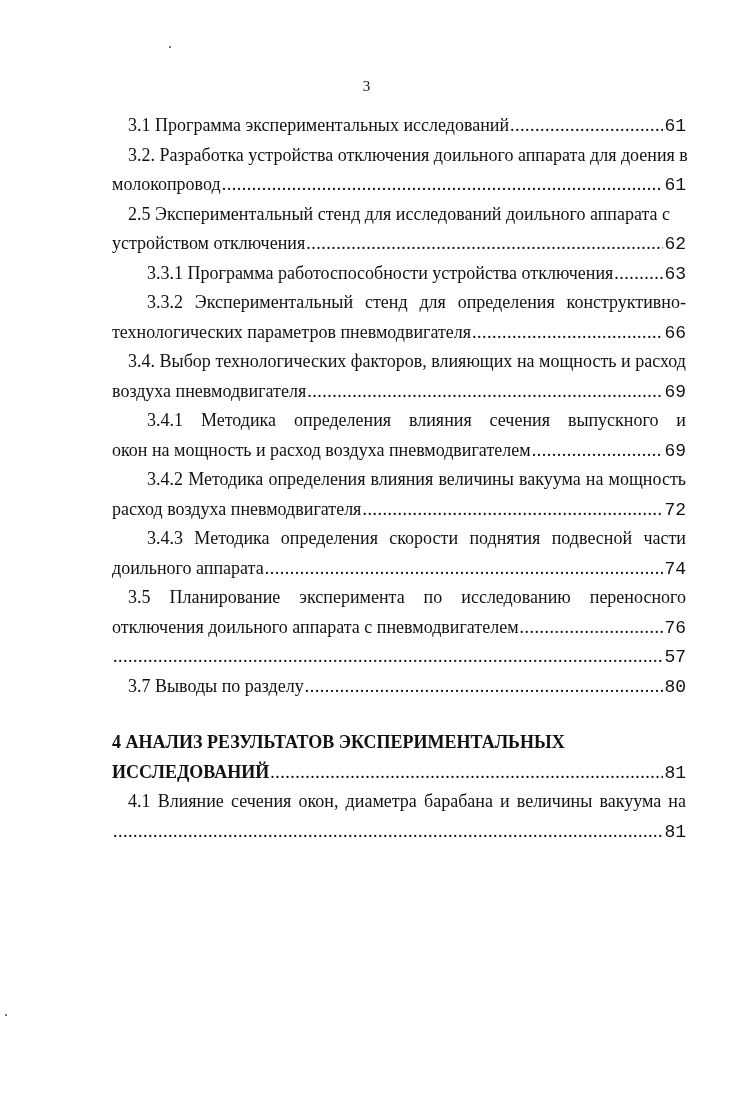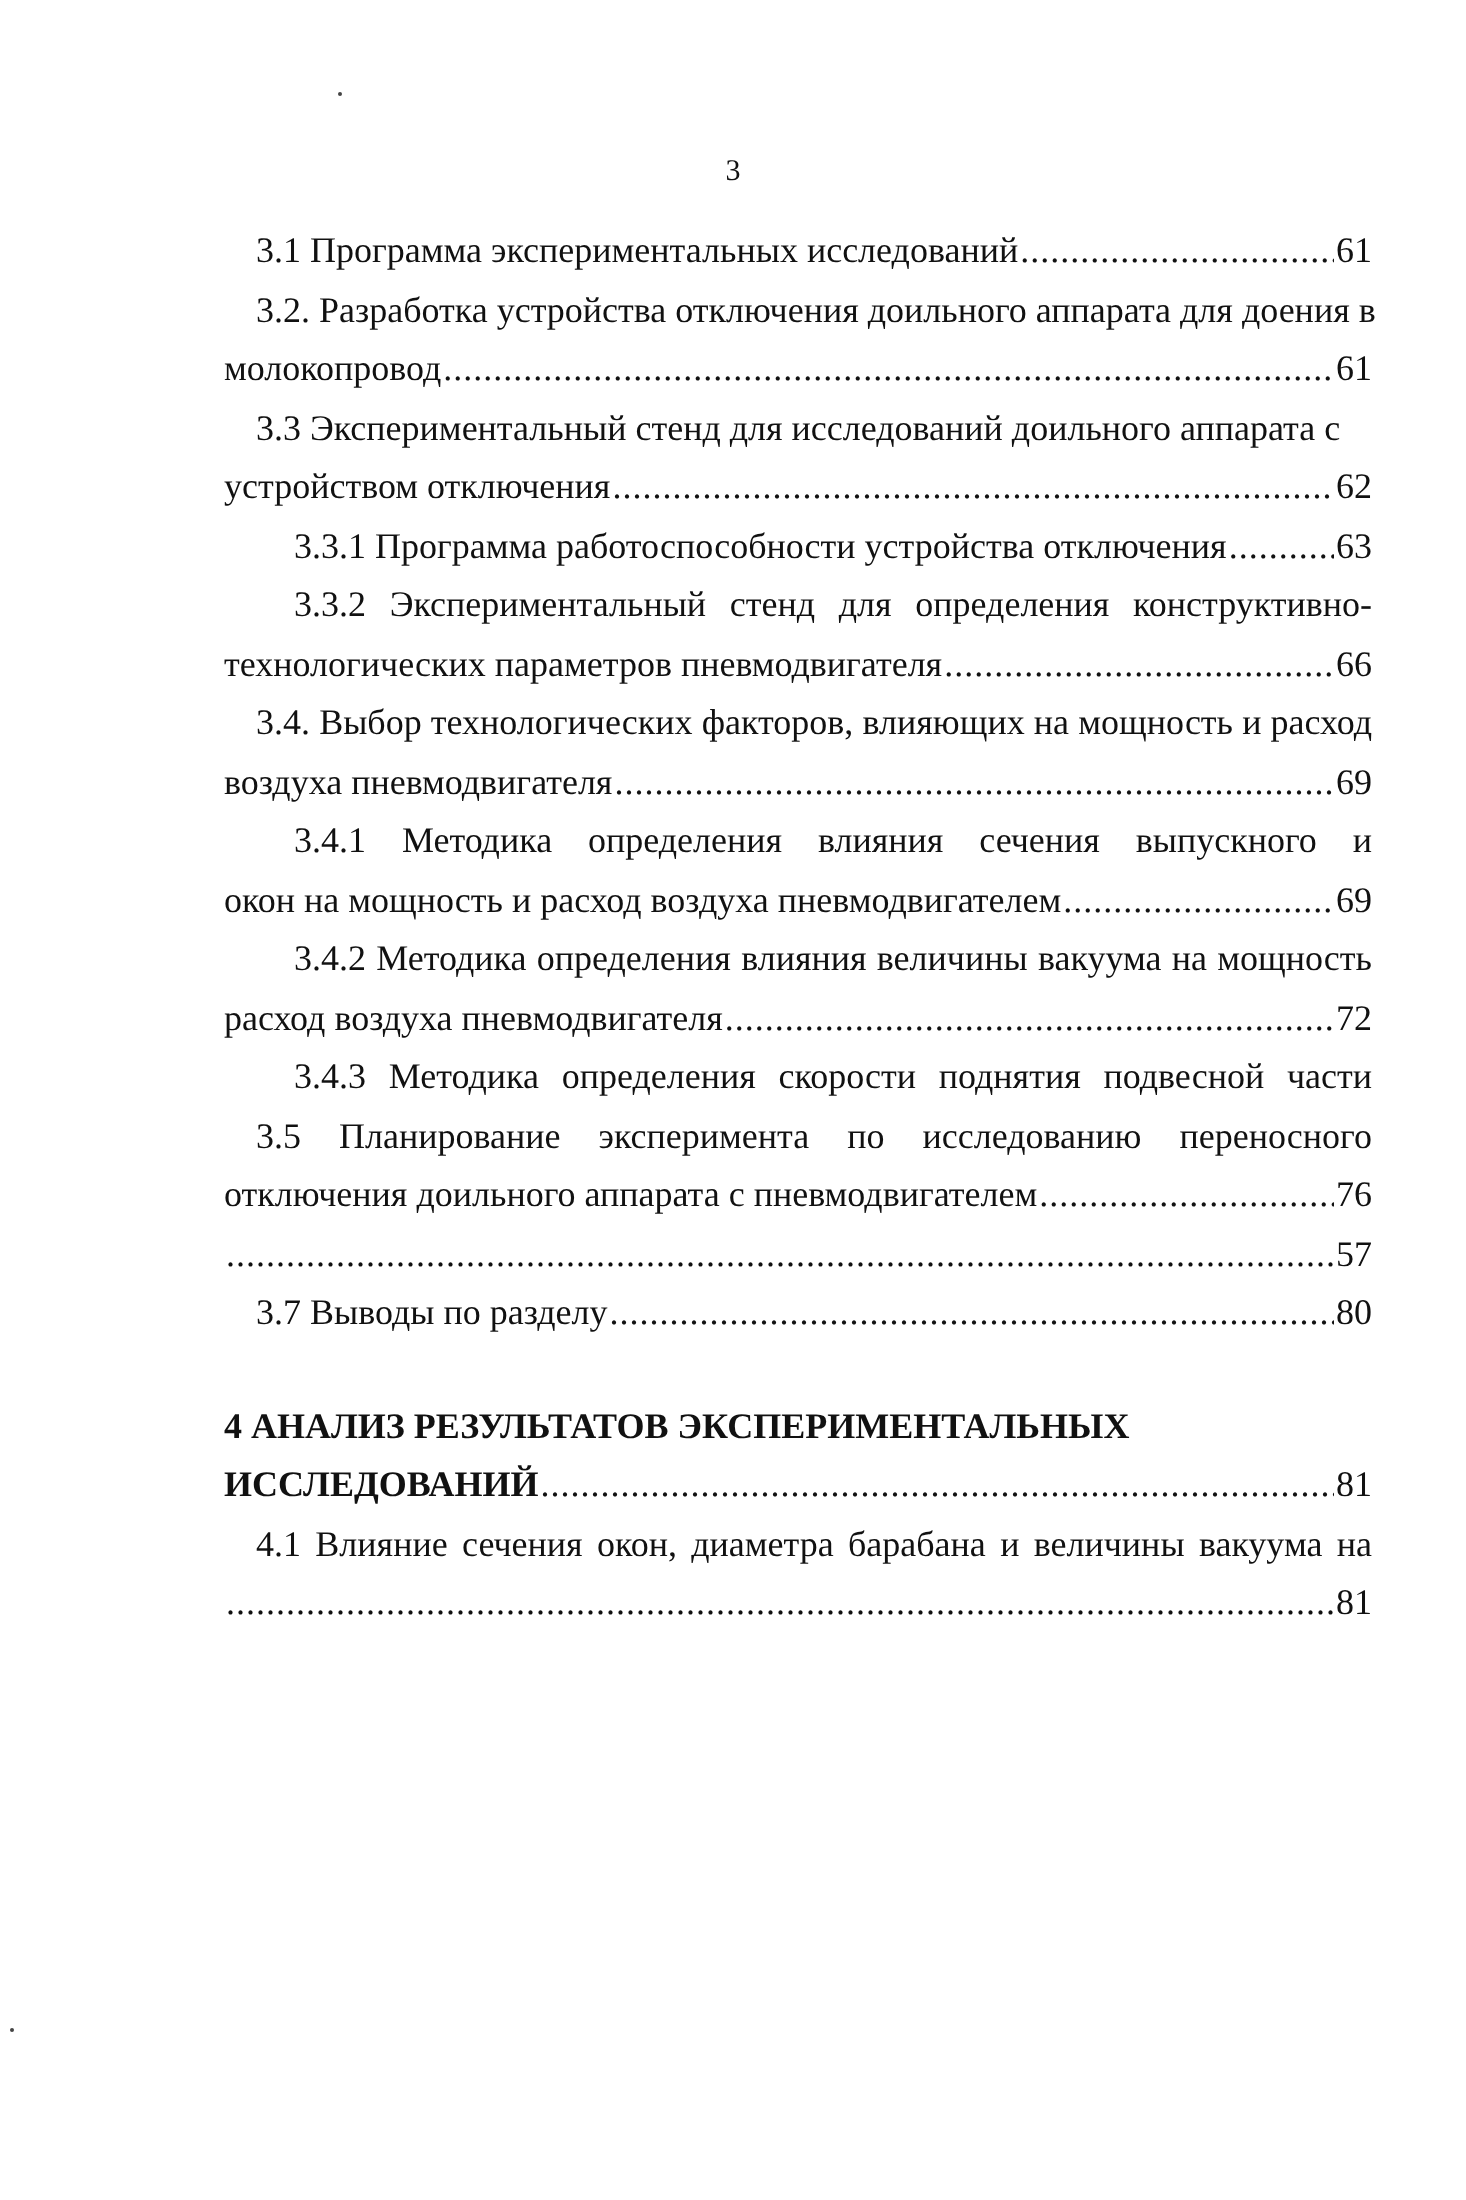--- a/index.html
+++ b/index.html
@@ -26,21 +26,21 @@
     display: flex; align-items: baseline;
   }
   .leader .txt { flex: 0 0 auto; }
   .leader .dots {
     flex: 1 1 auto; overflow: hidden; white-space: nowrap; margin: 0 1px;
   }
   .leader .dots::after {
     content: "................................................................................................................................................................................................................";
     letter-spacing: 0.5px;
   }
-  .leader .pg { flex: 0 0 auto; }
+  .leader .pg { flex: 0 0 auto; font-family: Liberation Mono, monospace; }
   .gap { height: 27px; }
   .heading { font-weight: bold; }
   .speck { position: absolute; width: 2px; height: 2px; background: #444; border-radius: 1px; }
 </style>
 </head>
 <body>
 
 <div class="page-number">3</div>
 
 <div class="speck" style="left:169px;top:46px;"></div>
@@ -57,21 +57,21 @@
   <div>
     <div class="line ind1">3.2. Разработка устройства отключения доильного аппарата для доения в</div>
     <div class="line leader">
       <span class="txt">молокопровод</span>
       <span class="dots"></span>
       <span class="pg">61</span>
     </div>
   </div>
 
   <div>
-    <div class="line ind1">3.3 Экспериментальный стенд для исследований доильного аппарата с</div>
+    <div class="line ind1">2.5 Экспериментальный стенд для исследований доильного аппарата с</div>
     <div class="line leader">
       <span class="txt">устройством отключения</span>
       <span class="dots"></span>
       <span class="pg">62</span>
     </div>
   </div>
 
   <div class="line leader ind2">
     <span class="txt">3.3.1 Программа работоспособности устройства отключения</span>
     <span class="dots"></span>
@@ -109,20 +109,25 @@
     <div class="line justify ind2">3.4.2 Методика определения влияния величины вакуума на мощность и</div>
     <div class="line leader">
       <span class="txt">расход воздуха пневмодвигателя</span>
       <span class="dots"></span>
       <span class="pg">72</span>
     </div>
   </div>
 
   <div>
     <div class="line justify ind2">3.4.3 Методика определения скорости поднятия подвесной части</div>
+    <div class="line leader">
+      <span class="txt">доильного аппарата</span>
+      <span class="dots"></span>
+      <span class="pg">74</span>
+    </div>
   </div>
 
   <div>
     <div class="line justify ind1">3.5 Планирование эксперимента по исследованию переносного устройства</div>
     <div class="line leader">
       <span class="txt">отключения доильного аппарата с пневмодвигателем</span>
       <span class="dots"></span>
       <span class="pg">76</span>
     </div>
   </div>

